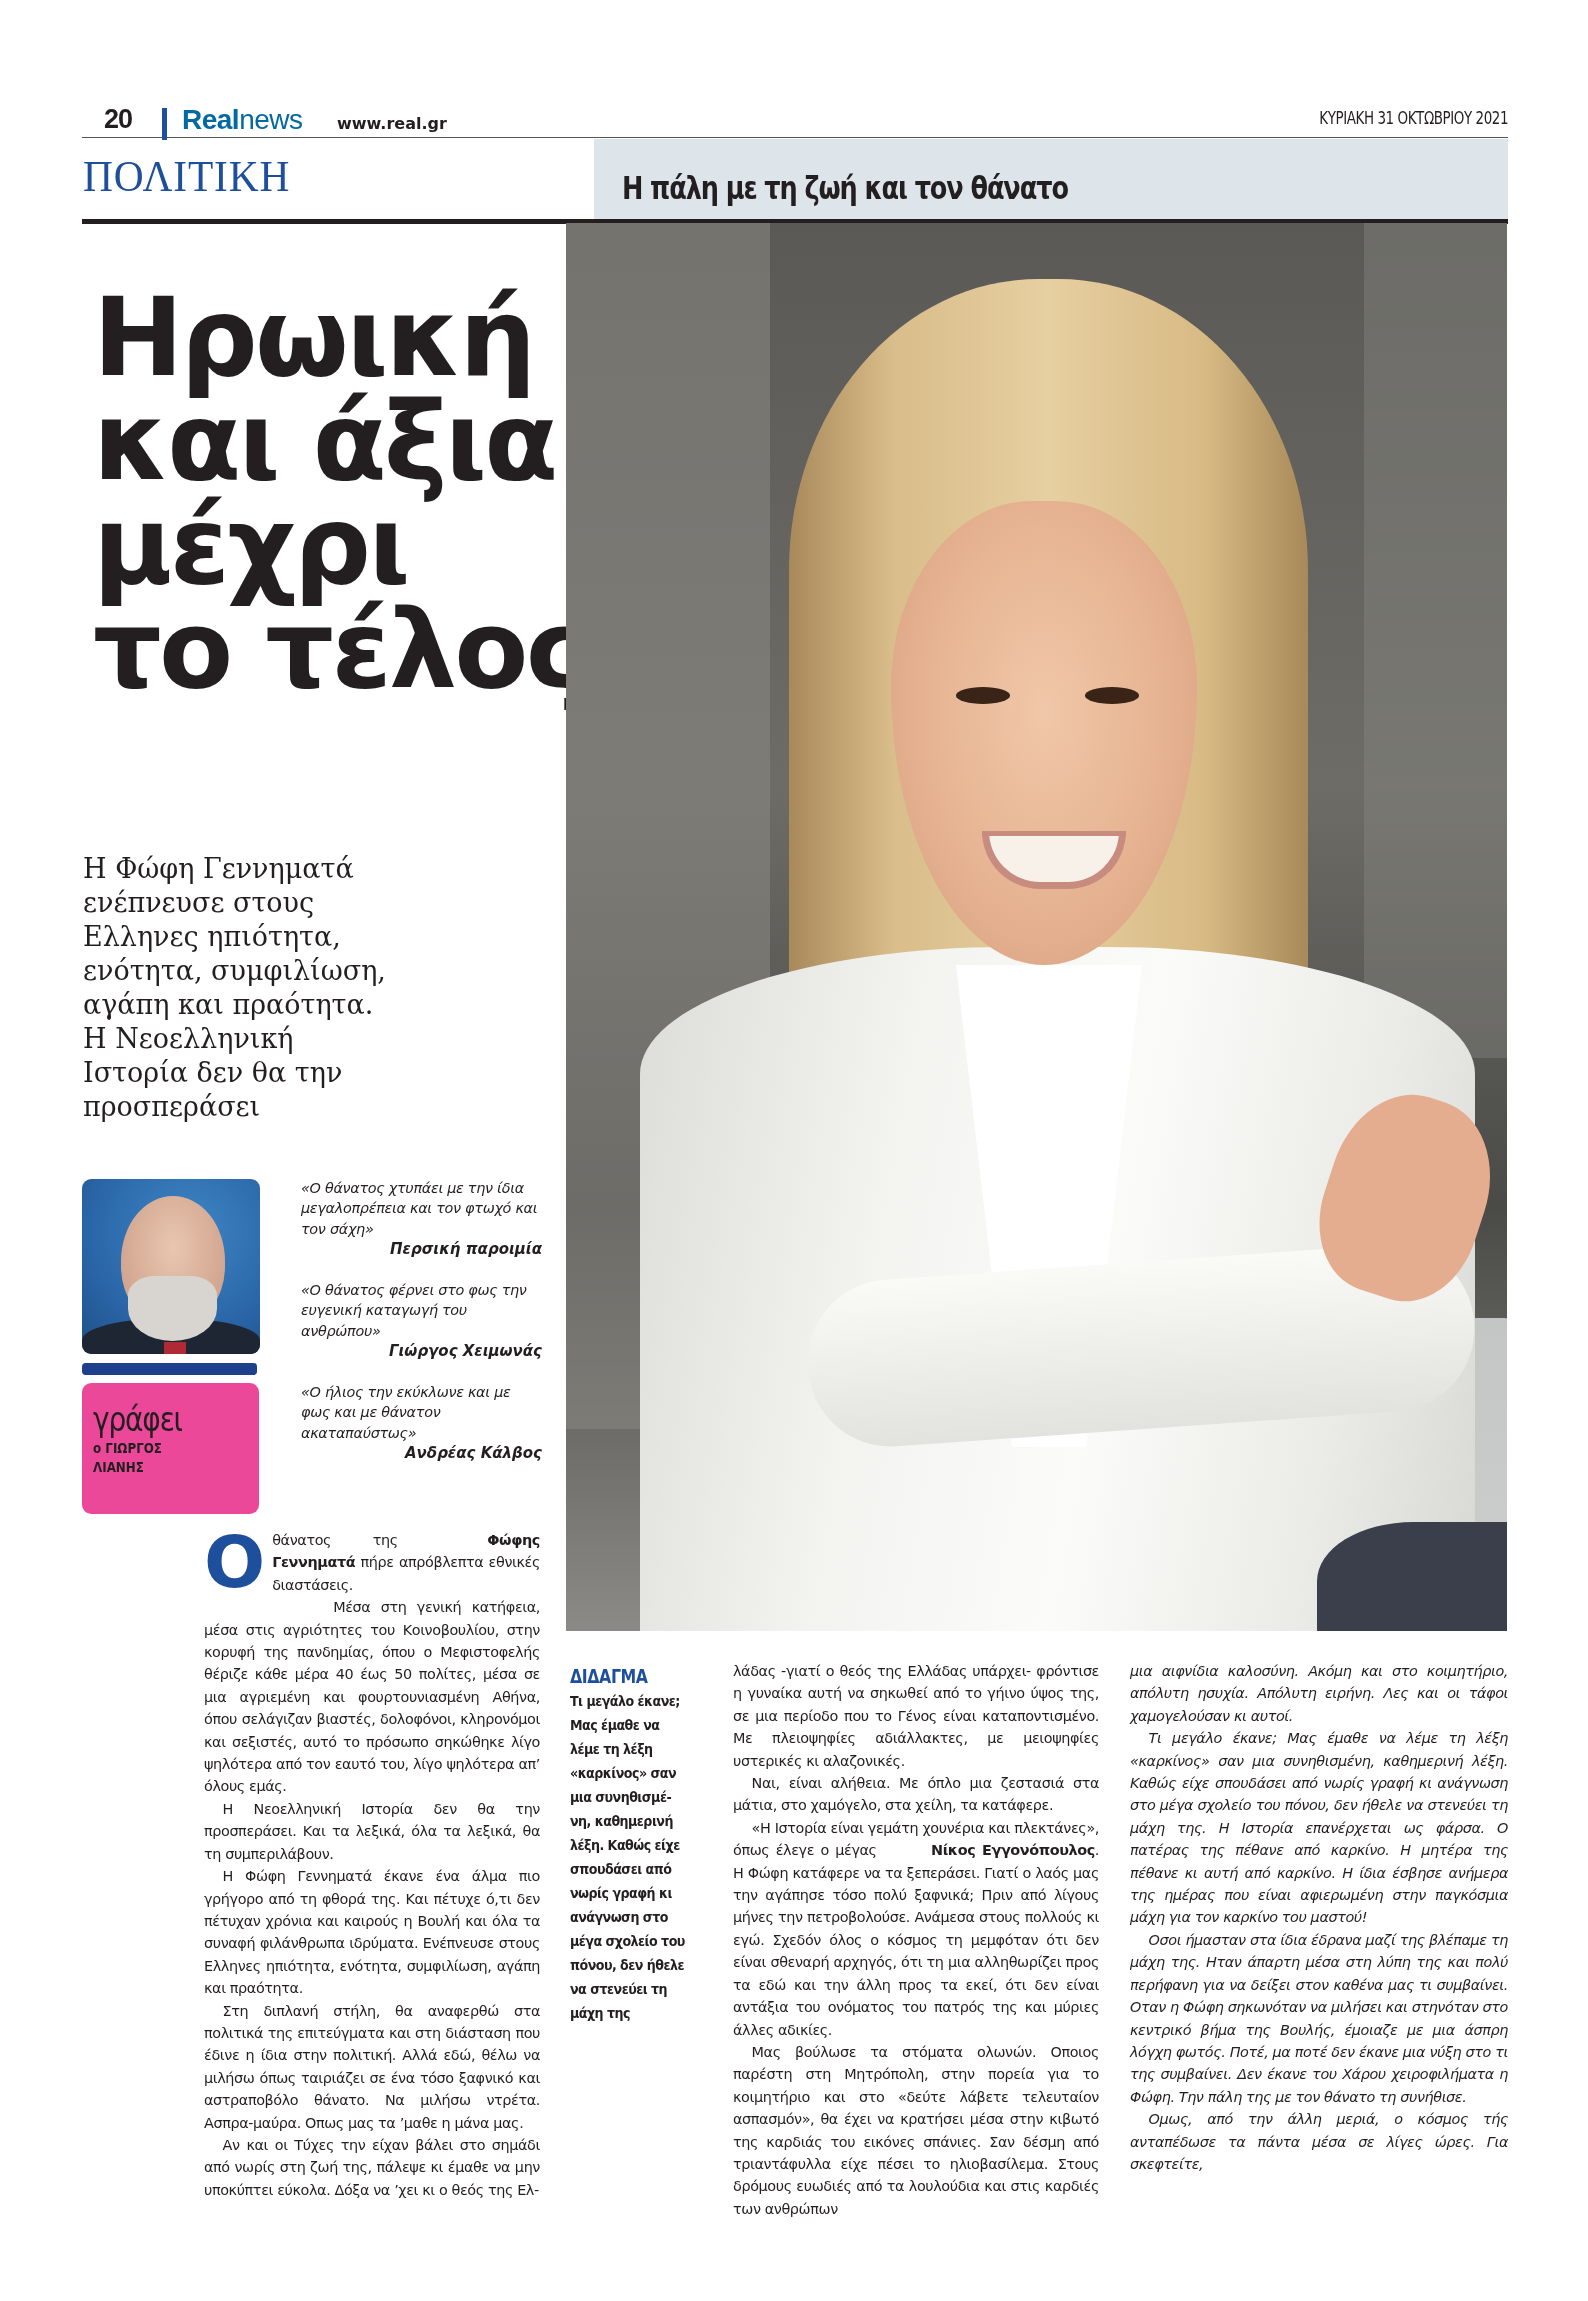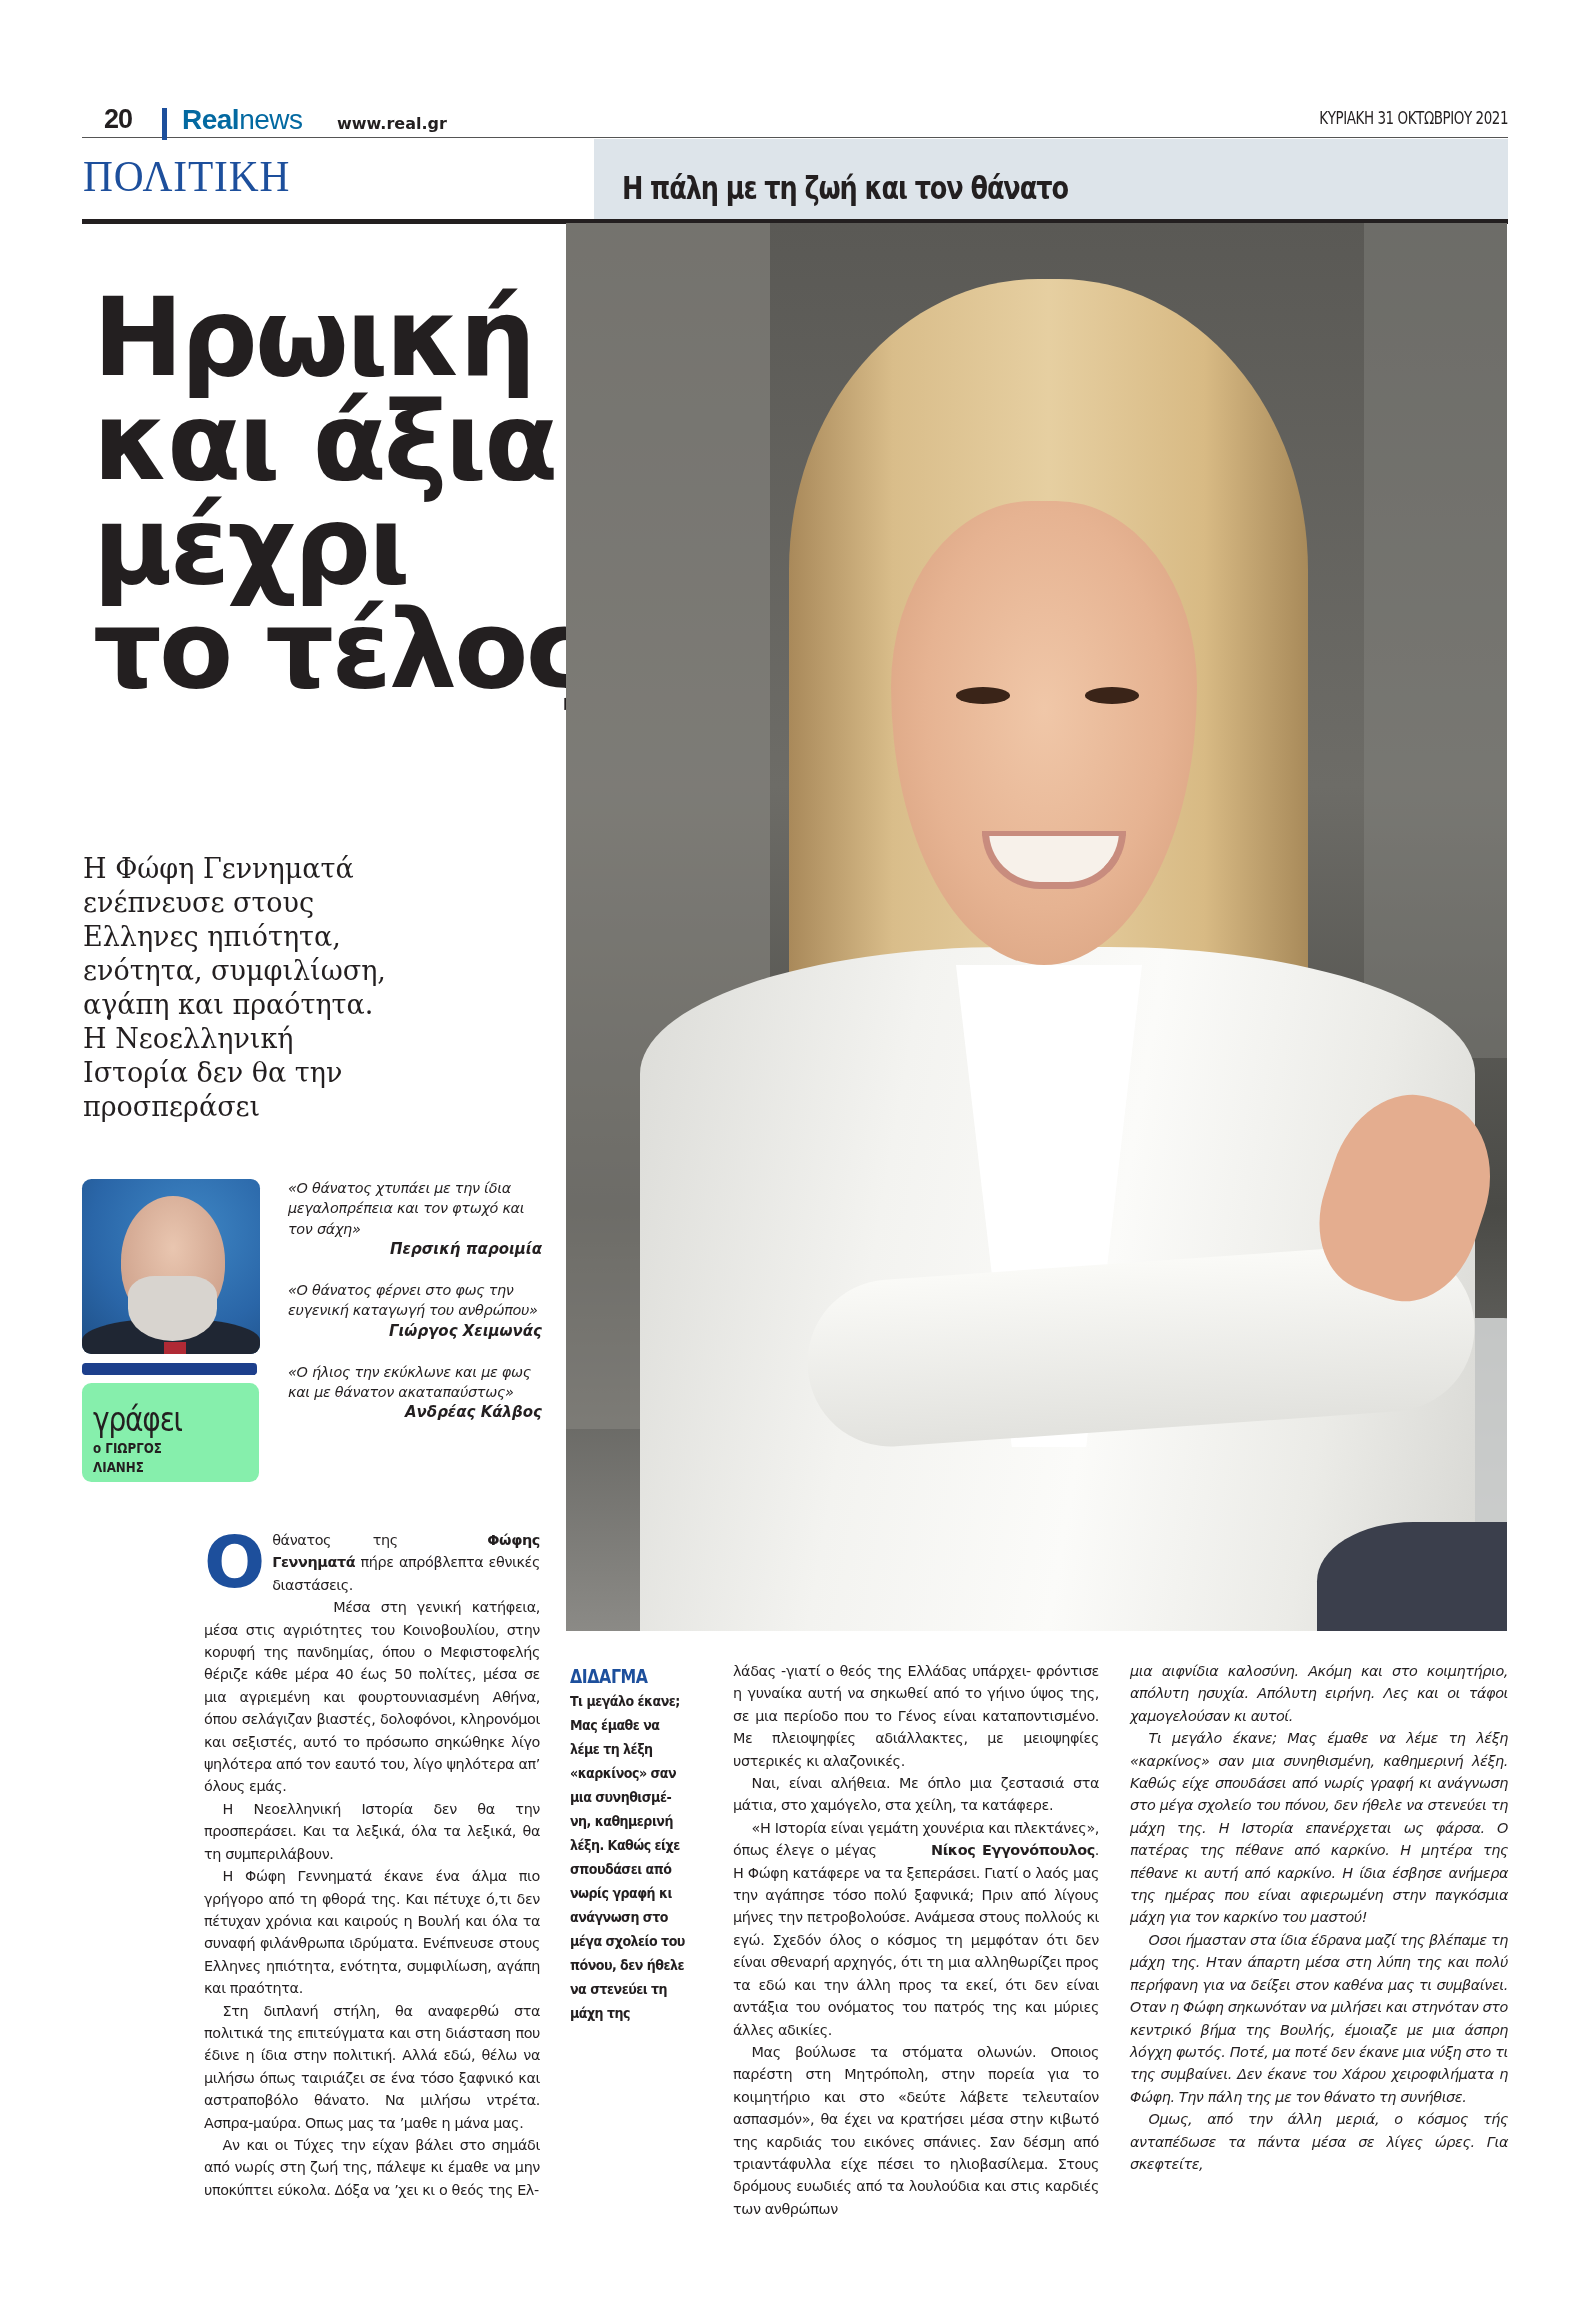--- a/index.html
+++ b/index.html
@@ -45,26 +45,26 @@
   .hero-photo .chair { position: absolute; left: 742px; top: 1095px; width: 223px; height: 315px; background: #dfe1e1; border-radius: 28px; opacity: 0.8; }
 
   
   .author-photo { position: absolute; left: 82px; top: 1179px; width: 178px; height: 175px; border-radius: 9.3px; overflow: hidden;
     background: radial-gradient(circle at 60% 30%, #3e86c4 0%, #2a66a8 60%, #1e4f86 100%); }
   .author-photo .head { position: absolute; left: 39px; top: 16.7px; width: 104px; height: 130px; border-radius: 50% 50% 46% 46%; background: radial-gradient(ellipse at 50% 40%, #e9c6b0, #c99a84); }
   .author-photo .beard { position: absolute; left: 46px; top: 97px; width: 89px; height: 65px; border-radius: 30% 30% 50% 50%; background: #d8d4cf; }
   .author-photo .suit { position: absolute; left: 0; top: 139px; width: 178px; height: 56px; background: #1f2633; border-radius: 50% 50% 0 0 / 40% 40% 0 0; }
   .author-photo .tie { position: absolute; left: 82px; top: 163px; width: 22px; height: 18.6px; background: #b02a35; }
   .author-bar { position: absolute; left: 82px; top: 1363px; width: 175px; height: 12px; border-radius: 3.7px; background: #1d3f8c; }
-  .byline-box { position: absolute; left: 82px; top: 1383px; width: 177px; height: 99px; border-radius: 9.3px; background: #86efac; }
+  .byline-box { position: absolute; left: 82px; top: 1383px; width: 177px; height: 131px; border-radius: 9.3px; background: #ec4899; }
   .byline-verb { position: absolute; left: 11px; top: 16.7px; font: 33px "DejaVu Sans", sans-serif; color: #231f20; letter-spacing: -1.4px; transform: scaleX(0.85); transform-origin: left top; }
   .byline-name { position: absolute; left: 11px; top: 56px; font: bold 14px "DejaVu Sans", sans-serif; line-height: 18.6px; color: #231f20; transform: scaleX(0.85); transform-origin: left top; }
 
   .quotes { position: absolute; left: 288px; top: 1178px; width: 254px; }
-  .quote { margin-bottom: 20.4px; }
+  .quote { margin-bottom: 20.4px; margin-left: 13px; }
   .quote-text { font: italic 14.4px "DejaVu Sans", sans-serif; line-height: 20.4px; color: #231f20; letter-spacing: -0.3px; }
   .quote-source { font: bold italic 15px "DejaVu Sans", sans-serif; line-height: 20.4px; color: #231f20; text-align: right; }
 
   
   .col { position: absolute; font: 14.4px "DejaVu Sans", sans-serif; line-height: 22.4px; color: #231f20; text-align: justify; letter-spacing: -0.4px; }
   .col p { margin: 0; text-indent: 18.6px; }
   .col p.noindent { text-indent: 0; }
   .col-1 { left: 204px; top: 1529px; width: 336px; }
   .col-3 { left: 733px; top: 1660px; width: 366px; }
   .col-4 { left: 1130px; top: 1660px; width: 378px; font-style: italic; }

